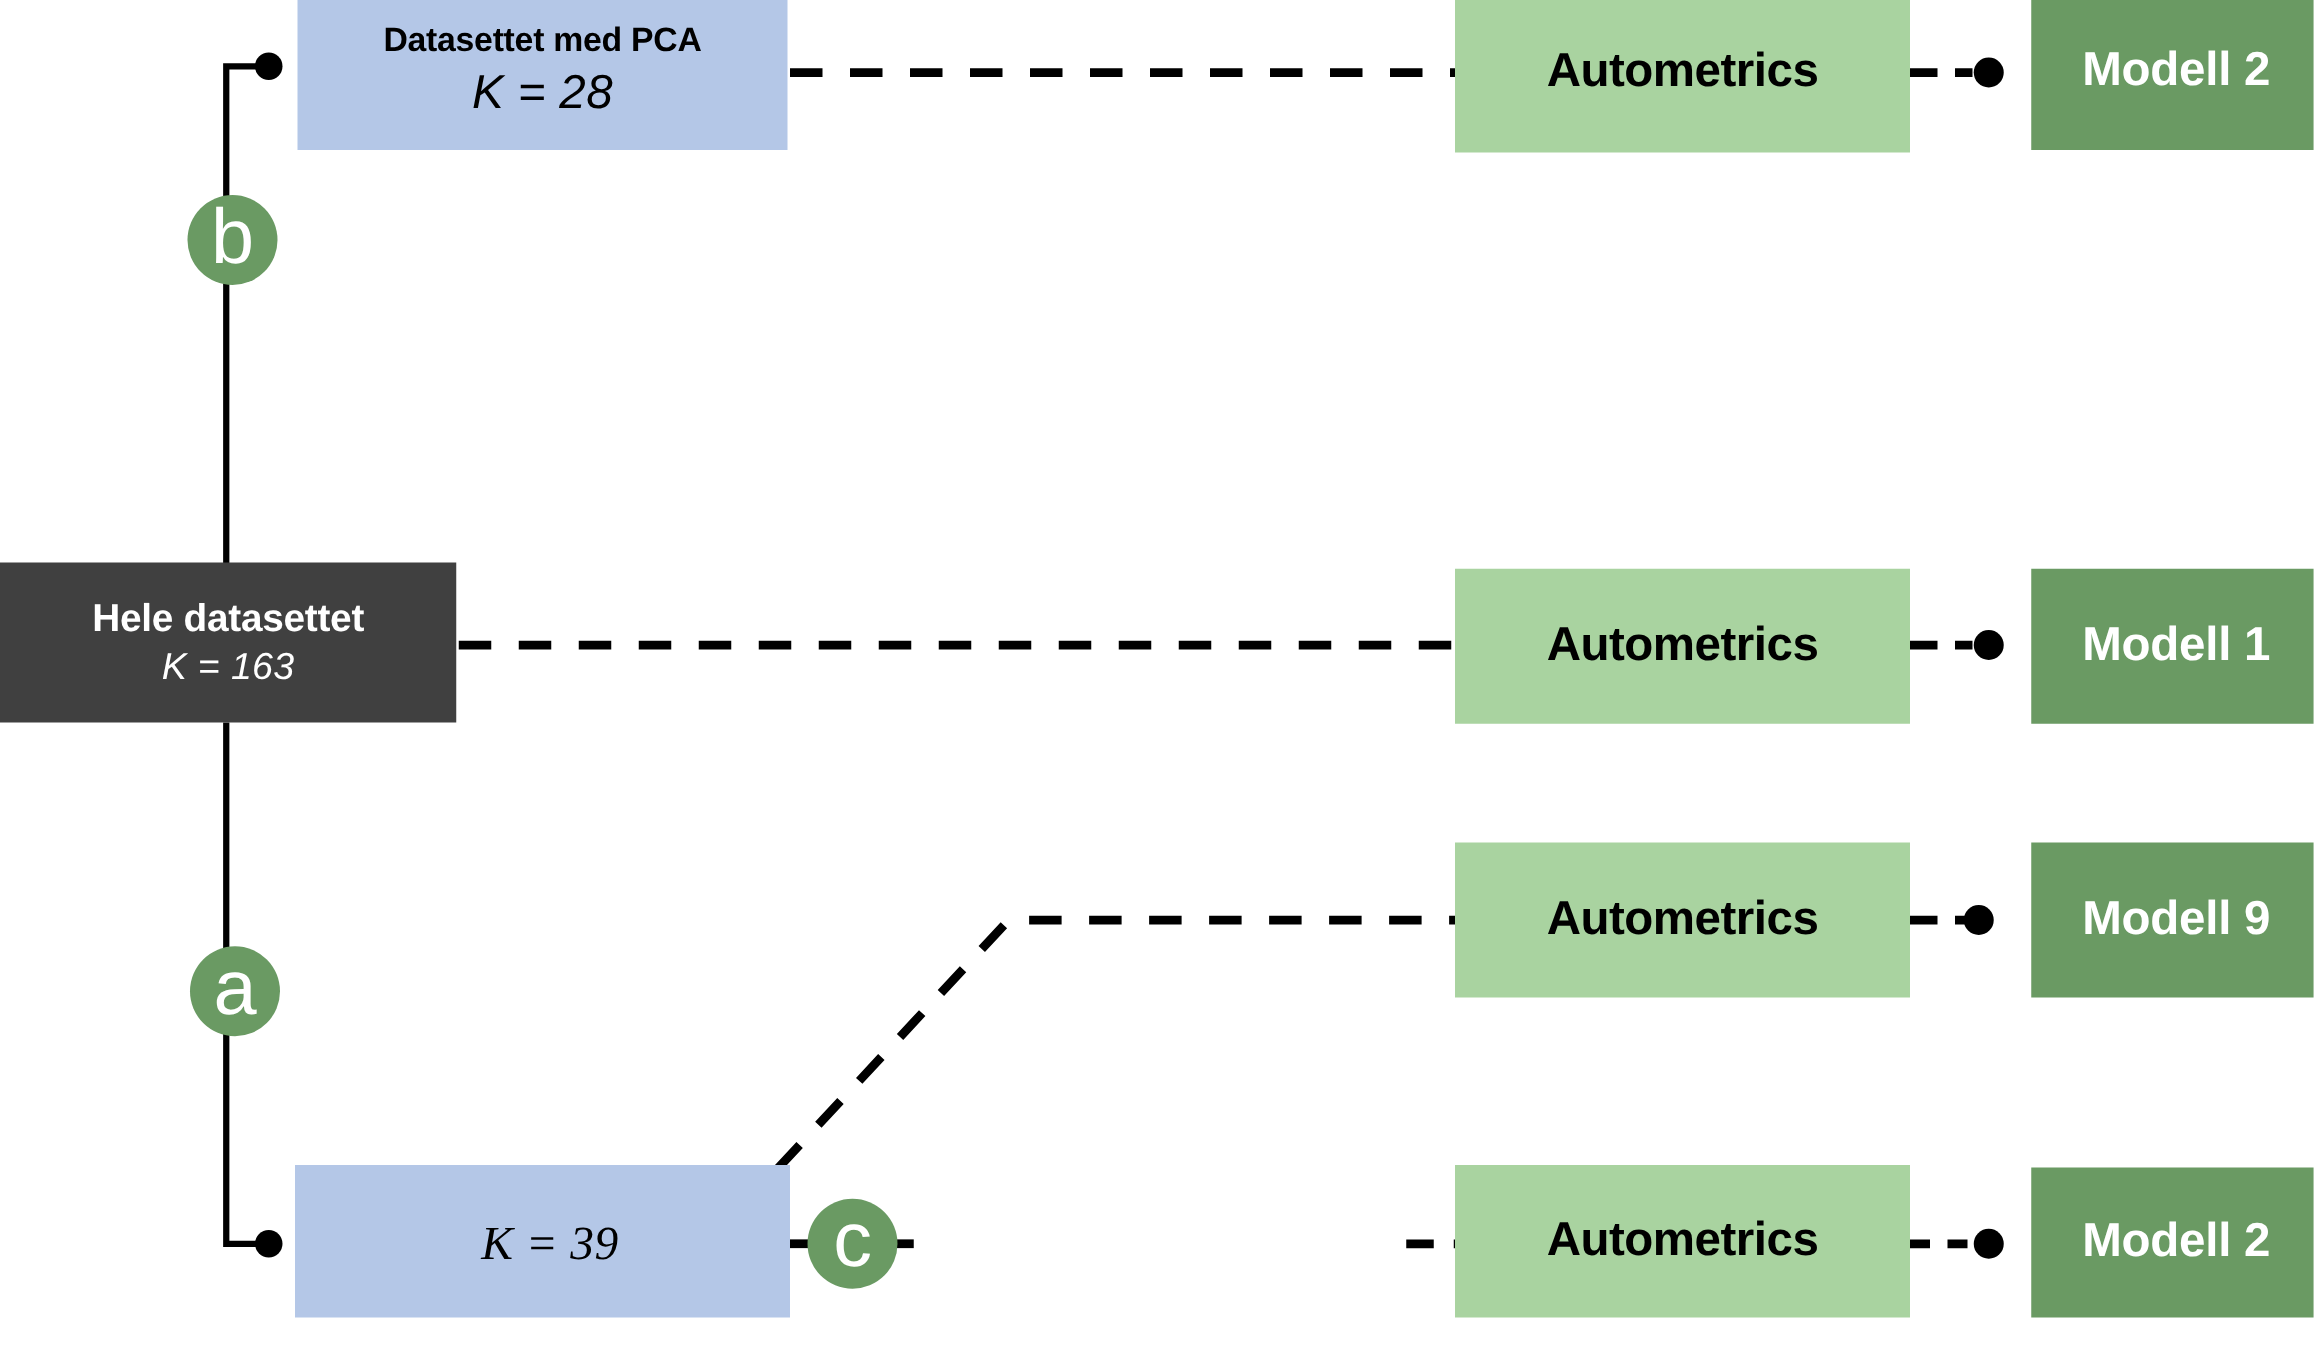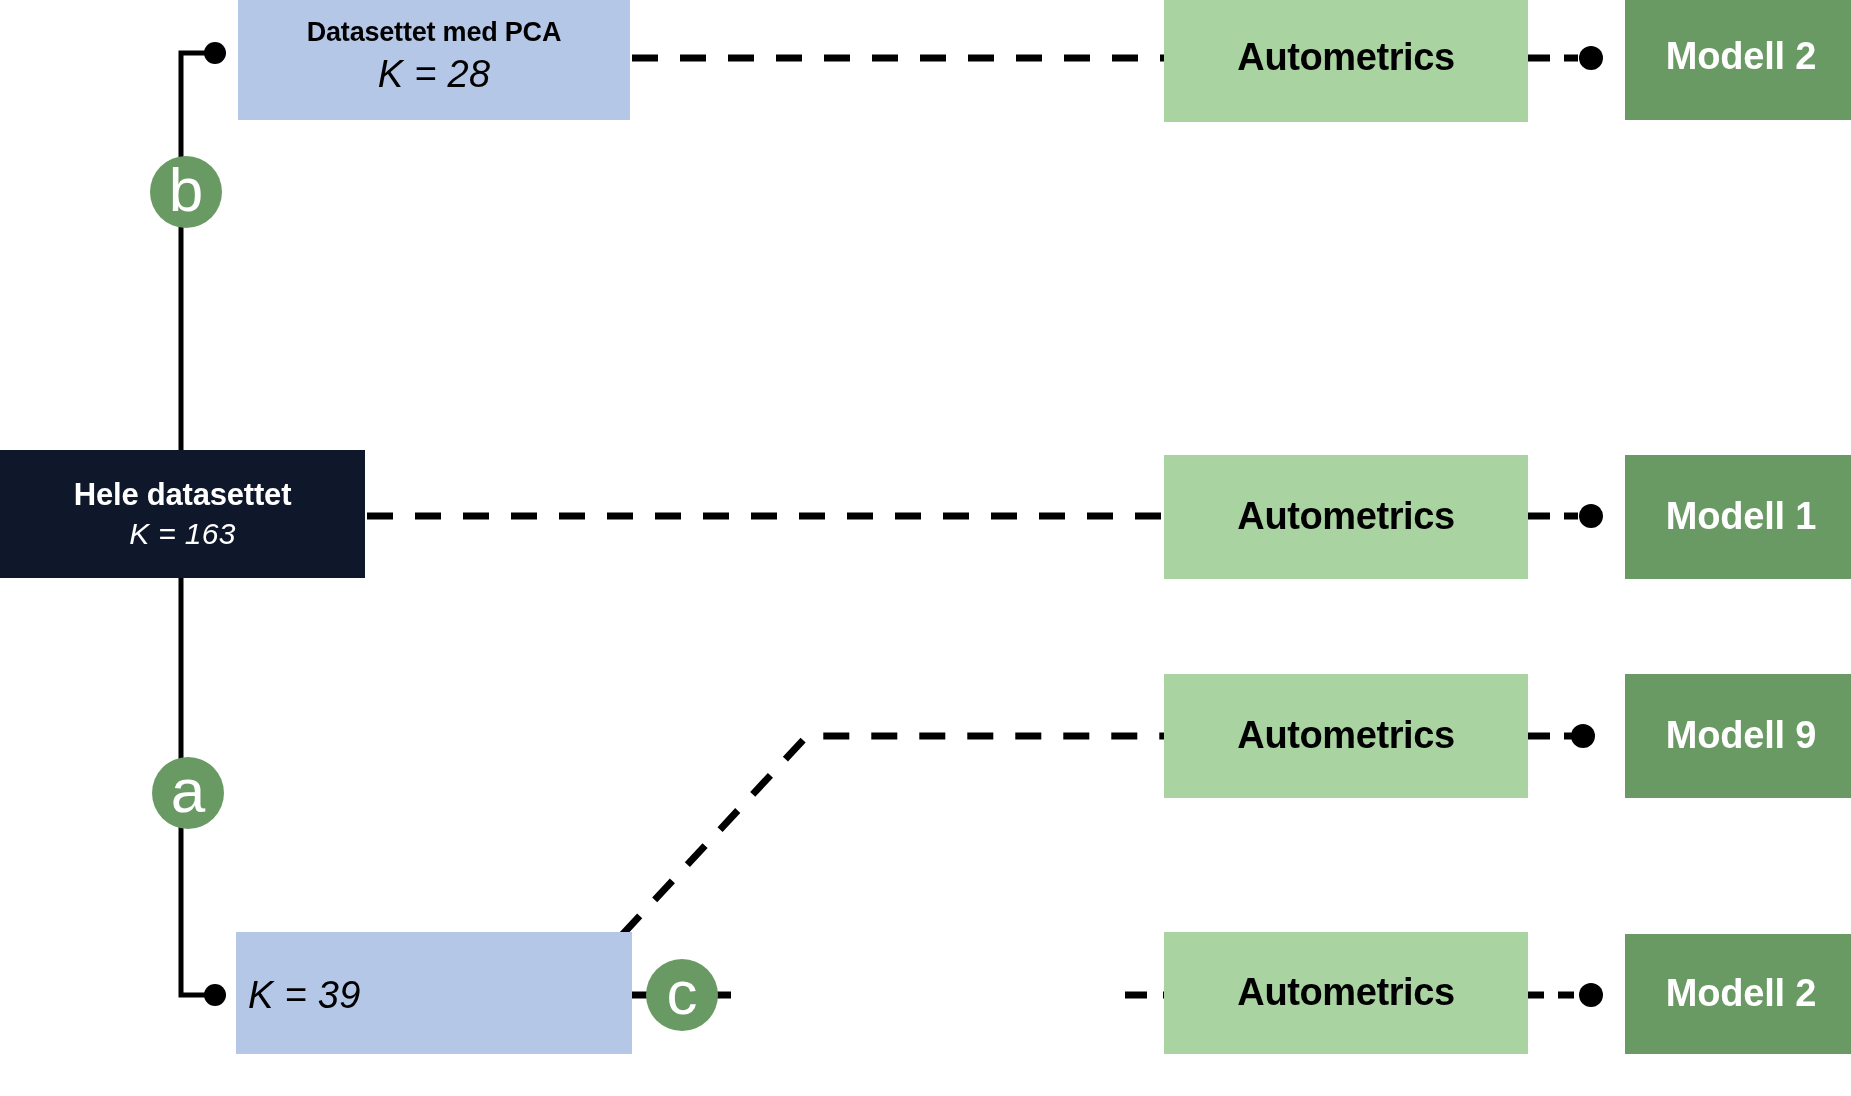--- a/index.html
+++ b/index.html
@@ -46,21 +46,21 @@
   }
   
   .ds {
     background: #b4c7e7;
     color: #000000;
   }
   .ds .title { font-size: 27px; }
   .ds .kval  { font-size: 38px; margin-top: 5px; }
   
   .root {
-    background: #0f172a;
+    background: #404040;
     color: #ffffff;
   }
   .root .title { font-size: 31px; }
   .root .kval  { font-size: 30px; margin-top: 4px; }
   
   .auto {
     background: #a9d3a0;
     color: #000000;
     font-weight: bold;
     font-size: 38px;
@@ -73,21 +73,21 @@
     font-weight: bold;
     font-size: 38px;
     letter-spacing: -0.2px;
   }
   
   .left-title {
     align-items: flex-start;
     padding-left: 12px;
   }
   .left-title .title { text-align: left; width: 100%; }
-  .left-title .kval  { text-align: left; width: 100%; }
+  .left-title .kval  { text-align: center; width: 100%; font-family: Liberation Serif, serif; }
   
   .step {
     position: absolute;
     border-radius: 50%;
     background: #6a9a63;
     color: #ffffff;
     display: flex;
     align-items: center;
     justify-content: center;
     font-size: 62px;

